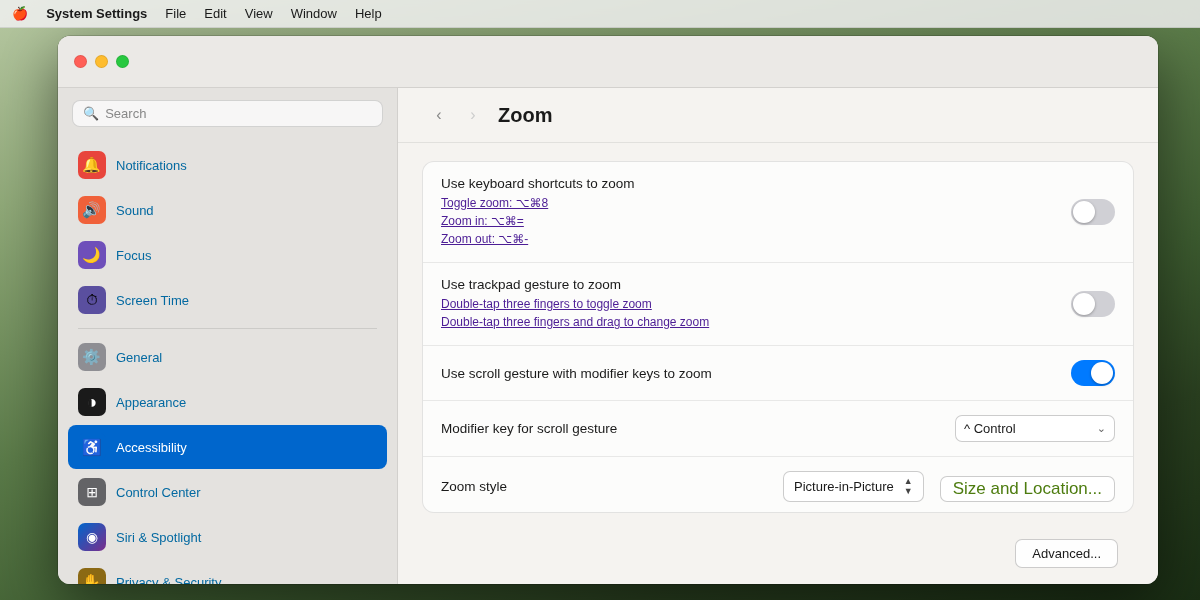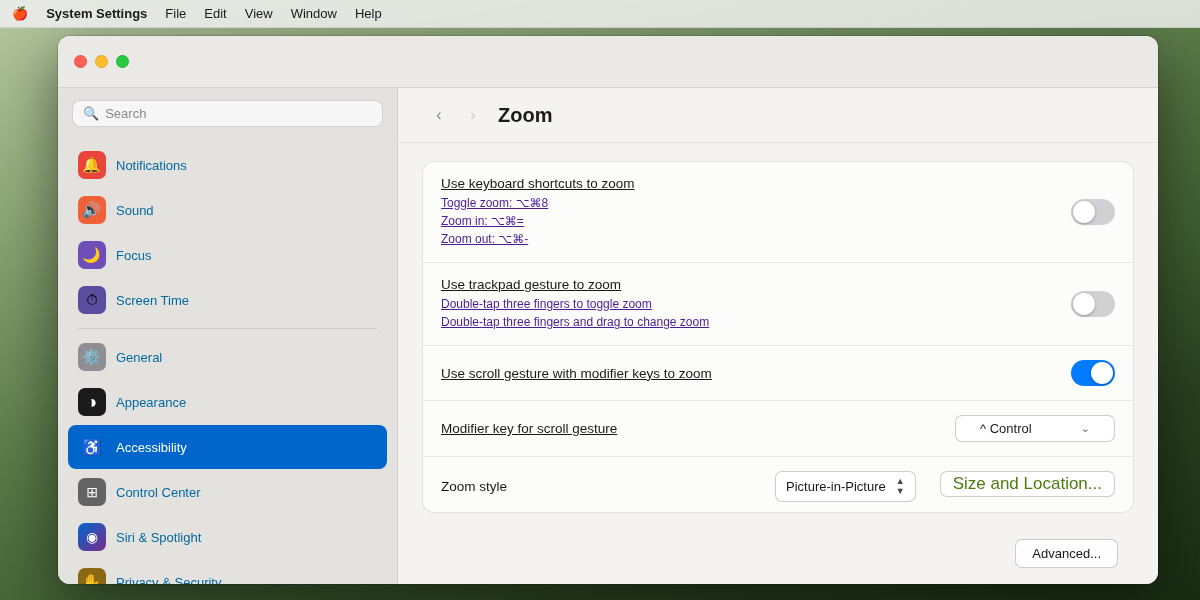--- a/index.html
+++ b/index.html
@@ -244,21 +244,20 @@
     }
 
     .setting-label-area {
       flex: 1;
     }
 
     .setting-label {
       font-size: 13.5px;
       font-weight: 400;
       color: #1a1a1a;
-      text-decoration: underline;
     }
 
     .setting-sublabel {
       font-size: 12px;
       color: #4c1d95;
       margin-top: 3px;
       line-height: 1.5;
       text-decoration: underline;
     }
 
@@ -295,21 +294,21 @@
     .toggle.on .toggle-thumb { left: 20px; }
 
     
     .dropdown {
       display: flex;
       align-items: center;
       gap: 8px;
       background: rgba(255,255,255,0.9);
       border: 0.5px solid rgba(0,0,0,0.2);
       border-radius: 7px;
-      padding: 5px 24px;
+      padding: 5px 8px;
       cursor: pointer;
       font-size: 13px;
       color: #1a1a1a;
       min-width: 160px;
     }
 
     .dropdown-arrow {
       margin-left: auto;
       color: #666;
       font-size: 11px;
@@ -323,22 +322,22 @@
     }
 
     .zoom-style-label {
       font-size: 13.5px;
       color: #1a1a1a;
       flex: 1;
     }
 
     .zoom-style-controls {
       display: flex;
-      align-items: flex-start;
-      gap: 24px;
+      align-items: flex-end;
+      gap: 16px;
     }
 
     .stepper-dropdown {
       display: flex;
       align-items: center;
       background: rgba(255,255,255,0.9);
       border: 0.5px solid rgba(0,0,0,0.2);
       border-radius: 7px;
       padding: 5px 10px;
       cursor: pointer;

